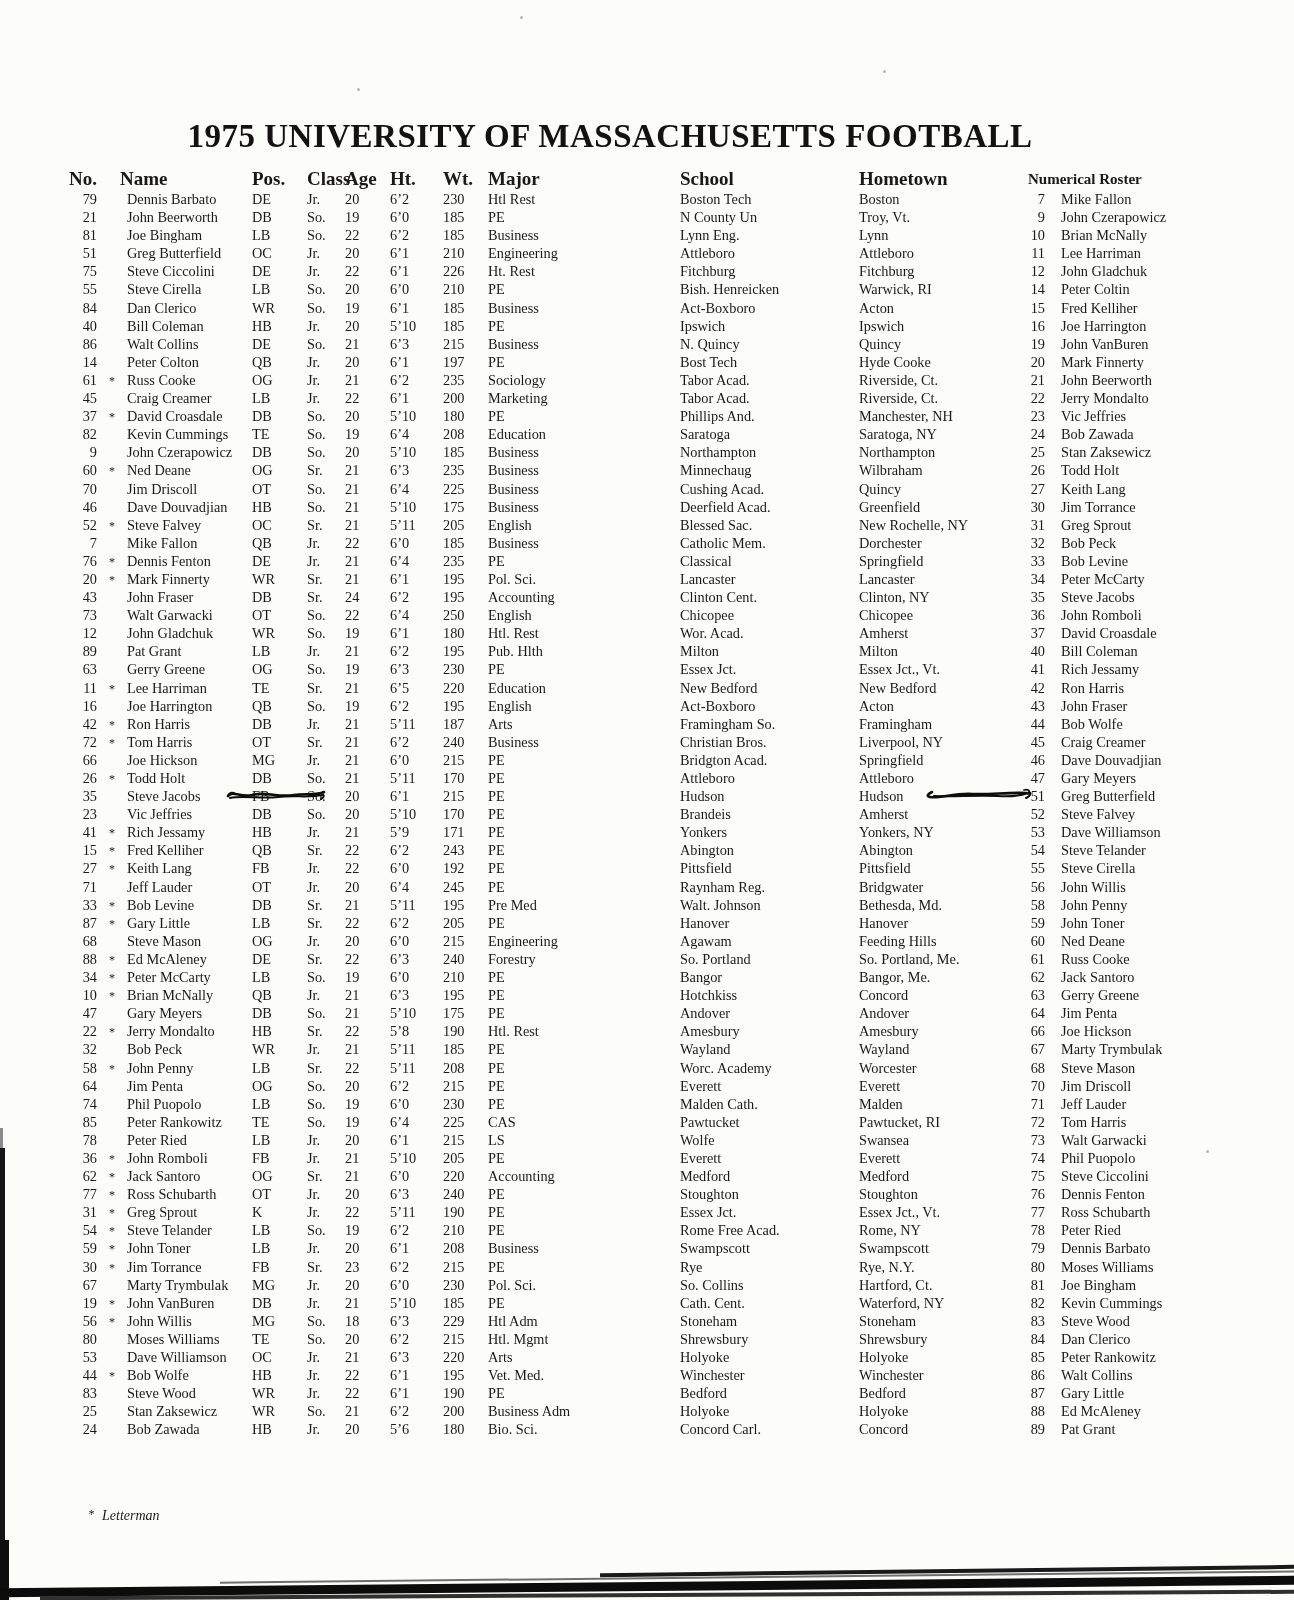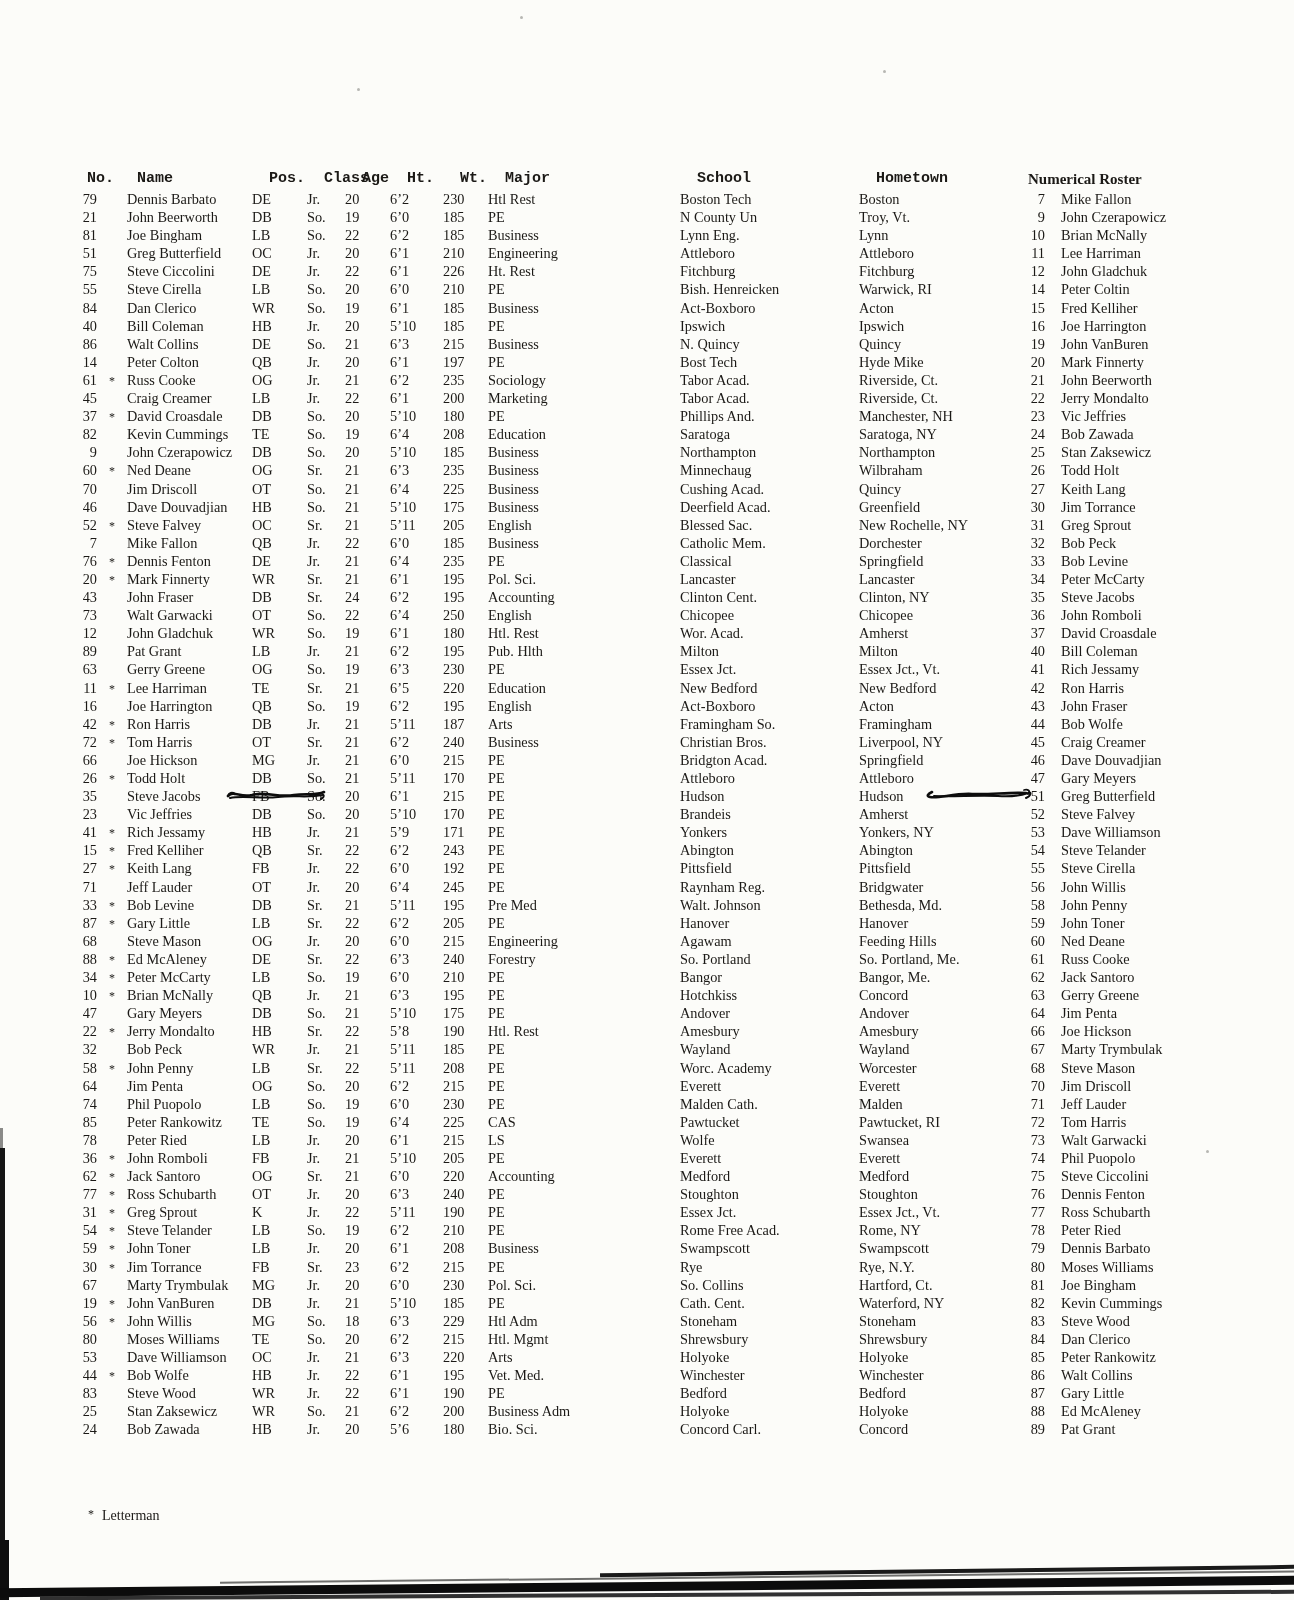--- a/index.html
+++ b/index.html
@@ -14,22 +14,22 @@
     text-align:center; font-size:33px; font-weight:bold;
     letter-spacing:0.5px; white-space:nowrap; color:#141210;
   }
   
   .tgrid {
     display:grid;
     grid-template-columns:34px 30px 123px 57px 38px 45px 53px 45px 192px 179px 171px;
     align-items:baseline;
   }
   .hdr-row {
-    position:absolute; left:80px; top:170px; width:967px;
-    font-weight:bold; font-size:15px; height:18px; line-height:18px;font-family:Liberation Mono, monospace;
+    position:absolute; left:63px; top:170px; width:967px;
+    font-weight:bold; font-size:19px; height:18px; line-height:18px;
   }
   .num-hdr {
     position:absolute; left:1028px; top:170px;
     font-weight:bold; font-size:15px; height:18px; line-height:18px;
     white-space:nowrap;
   }
   #main-rows { position:absolute; left:63px; top:190px; width:967px; }
   #num-rows  { position:absolute; left:985px; top:190px; width:300px; }
   .trow { height:18.1px; line-height:18.1px; font-size:14.3px; }
   .nrow {
@@ -38,40 +38,41 @@
   }
   .c-no   { text-align:right; }
   .c-star { text-align:center; font-size:12px; }
   .c-name, .c-pos, .c-cls, .c-age, .c-ht, .c-wt, .c-major, .c-school, .c-hometown { text-align:left; white-space:nowrap; }
   .c-pos { padding-left:2px; }
   .h-name { margin-left:-7px; }
   .n-no { text-align:right; }
   .n-name { padding-left:16px; white-space:nowrap; }
   .footnote {
     position:absolute; left:88px; top:1505px; font-size:14px;
-    height:18px; line-height:18px;
+    height:18px; line-height:18px;font-style:italic;
   }
   .footnote .fstar { font-size:12px; vertical-align:2px; padding-right:8px; }
   
   .scribble { position:absolute; pointer-events:none; }
   
   .edge-left  { position:absolute; left:0; top:1148px; width:5px;  height:452px; background:#151515; }
   .edge-left2 { position:absolute; left:0; top:1540px; width:9px;  height:60px;  background:#0e0e0e; }
   .edge-left3 { position:absolute; left:0; top:1128px; width:3px;  height:34px;  background:#8a8a88; }
   .bar1 { position:absolute; left:-10px; top:1582px; width:1320px; height:9px; background:#0c0c0c; transform:rotate(-0.55deg); }
   .bar2 { position:absolute; left:600px; top:1569px; width:710px;  height:4px; background:#1a1a1a; transform:rotate(-0.7deg); }
   .bar3 { position:absolute; left:40px;  top:1593px; width:1270px; height:4px; background:#303030; transform:rotate(-0.3deg); }
   .bar4 { position:absolute; left:220px; top:1576px; width:1080px; height:2px; background:#6f6f6d; transform:rotate(-0.6deg); }
   .speck { position:absolute; width:3px; height:3px; border-radius:50%; background:#9a9a96; opacity:0.7; }
 </style>
 </head>
 <body>
 
 <div class="page">
 
+  <div class="title">1975 UNIVERSITY OF MASSACHUSETTS FOOTBALL</div>
 
   <div class="hdr-row tgrid">
     <span class="c-no">No.</span>
     <span class="c-star"></span>
     <span class="c-name h-name">Name</span>
     <span class="c-pos">Pos.</span>
     <span class="c-cls">Class</span>
     <span class="c-age">Age</span>
     <span class="c-ht">Ht.</span>
     <span class="c-wt">Wt.</span>
@@ -204,21 +205,21 @@
     <span class="c-no">14</span>
     <span class="c-star"></span>
     <span class="c-name">Peter Colton</span>
     <span class="c-pos">QB</span>
     <span class="c-cls">Jr.</span>
     <span class="c-age">20</span>
     <span class="c-ht">6’1</span>
     <span class="c-wt">197</span>
     <span class="c-major">PE</span>
     <span class="c-school">Bost Tech</span>
-    <span class="c-hometown">Hyde Mike</span>
+    <span class="c-hometown">Hyde Cooke</span>
   </div>
       <div class="trow tgrid">
     <span class="c-no">61</span>
     <span class="c-star">*</span>
     <span class="c-name">Russ Cooke</span>
     <span class="c-pos">OG</span>
     <span class="c-cls">Jr.</span>
     <span class="c-age">21</span>
     <span class="c-ht">6’2</span>
     <span class="c-wt">235</span>

